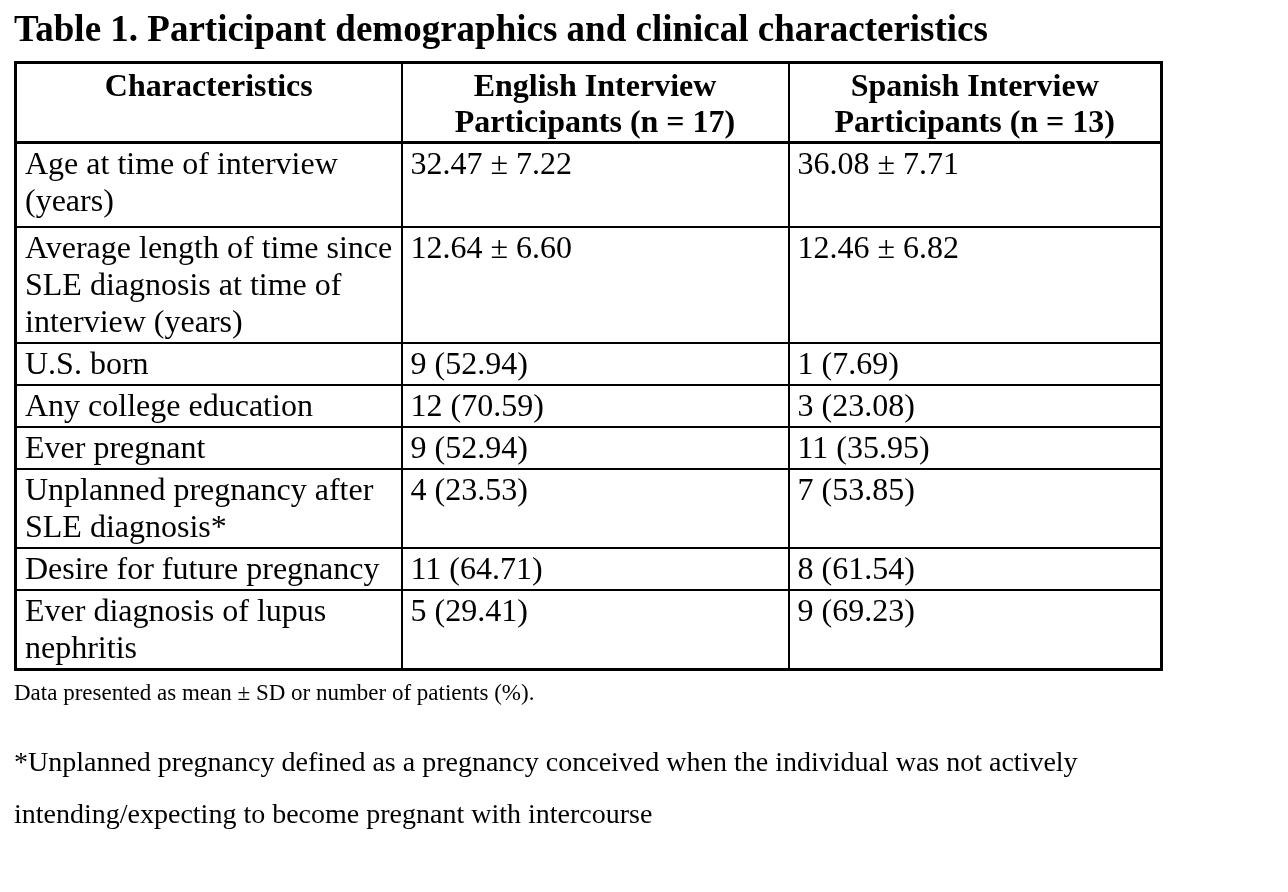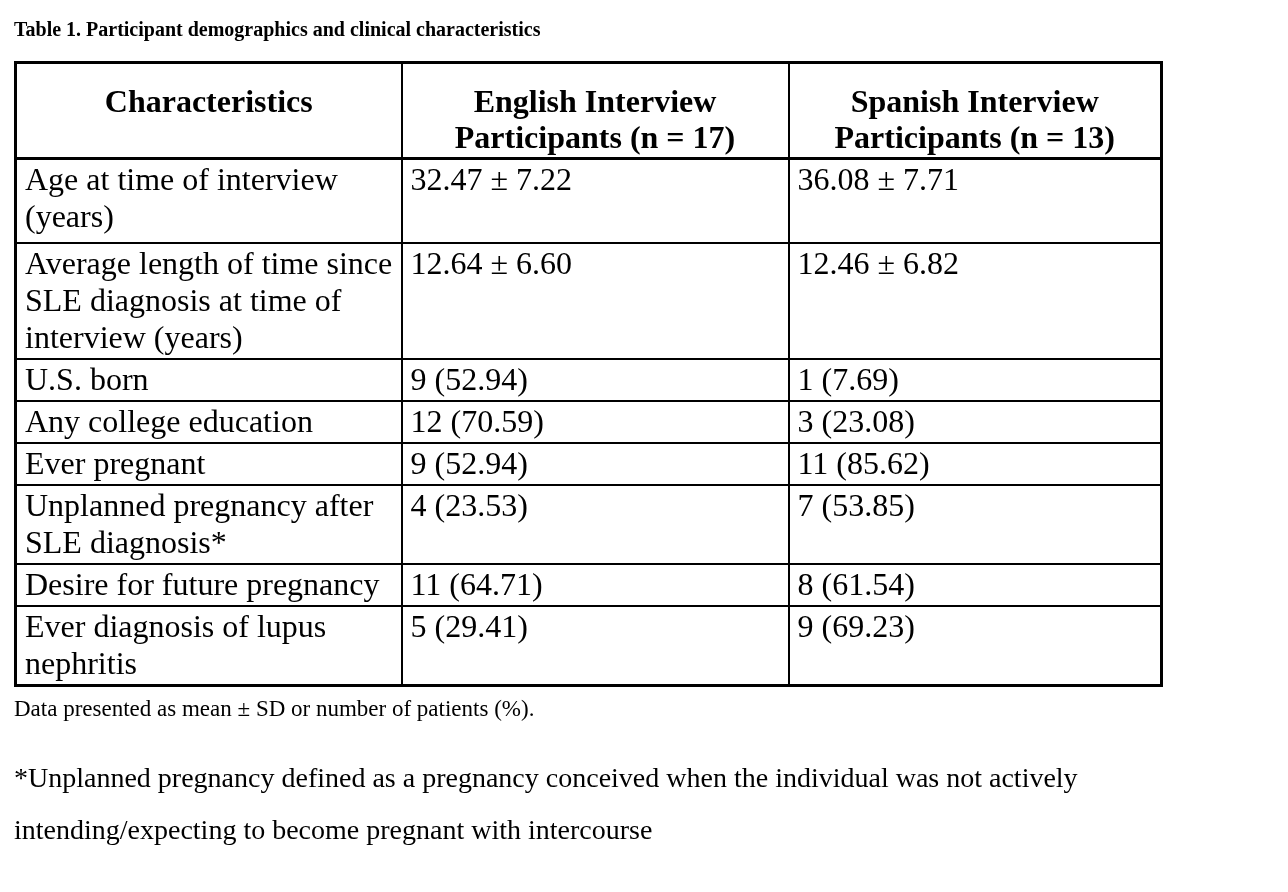--- a/index.html
+++ b/index.html
@@ -11,21 +11,21 @@
     width: 1288px; height: 892px;
     overflow: hidden;
     font-family: "Liberation Serif", "DejaVu Serif", serif;
     color: #000000;
     -webkit-font-smoothing: antialiased;
   }
   .page {
     padding: 10px 14px 0 14px;
   }
   .table-title {
-    font-size: 20px;
+    font-size: 37px;
     font-weight: bold;
     line-height: 38px;
     margin: 0 0 13px 0;
     white-space: nowrap;
   }
   table.demographics {
     border-collapse: collapse;
     table-layout: fixed;
     width: 1146px;
     border: 3px solid #000000;
@@ -36,21 +36,21 @@
     vertical-align: top;
     font-size: 32px;
     line-height: 37px;
     padding: 1px 8px 2px 8px;
   }
   table.demographics thead th {
     font-weight: bold;
     text-align: center;
     white-space: pre-line;
     line-height: 36px;
-    padding-top: 19px;
+    padding-top: 3px;
     border-bottom: 3px solid #000000;
   }
   td.label-cell { text-align: left; }
   td.value-cell { text-align: left; }
   tr.row-tall-1 td { height: 84px; margin-top: 48px; }   
   tr.row-tall-2 td { height: 110px; }  
   .footnote-data {
     font-size: 23px;
     line-height: 38px;
     margin: 3px 0 0 0;
@@ -101,21 +101,21 @@
         <td class="value-cell">1 (7.69)</td>
       </tr>
       <tr>
         <td class="label-cell">Any college education</td>
         <td class="value-cell">12 (70.59)</td>
         <td class="value-cell">3 (23.08)</td>
       </tr>
       <tr>
         <td class="label-cell">Ever pregnant</td>
         <td class="value-cell">9 (52.94)</td>
-        <td class="value-cell">11 (85.62)</td>
+        <td class="value-cell">11 (35.95)</td>
       </tr>
       <tr>
         <td class="label-cell">Unplanned pregnancy after SLE diagnosis*</td>
         <td class="value-cell">4 (23.53)</td>
         <td class="value-cell">7 (53.85)</td>
       </tr>
       <tr>
         <td class="label-cell">Desire for future pregnancy</td>
         <td class="value-cell">11 (64.71)</td>
         <td class="value-cell">8 (61.54)</td>

